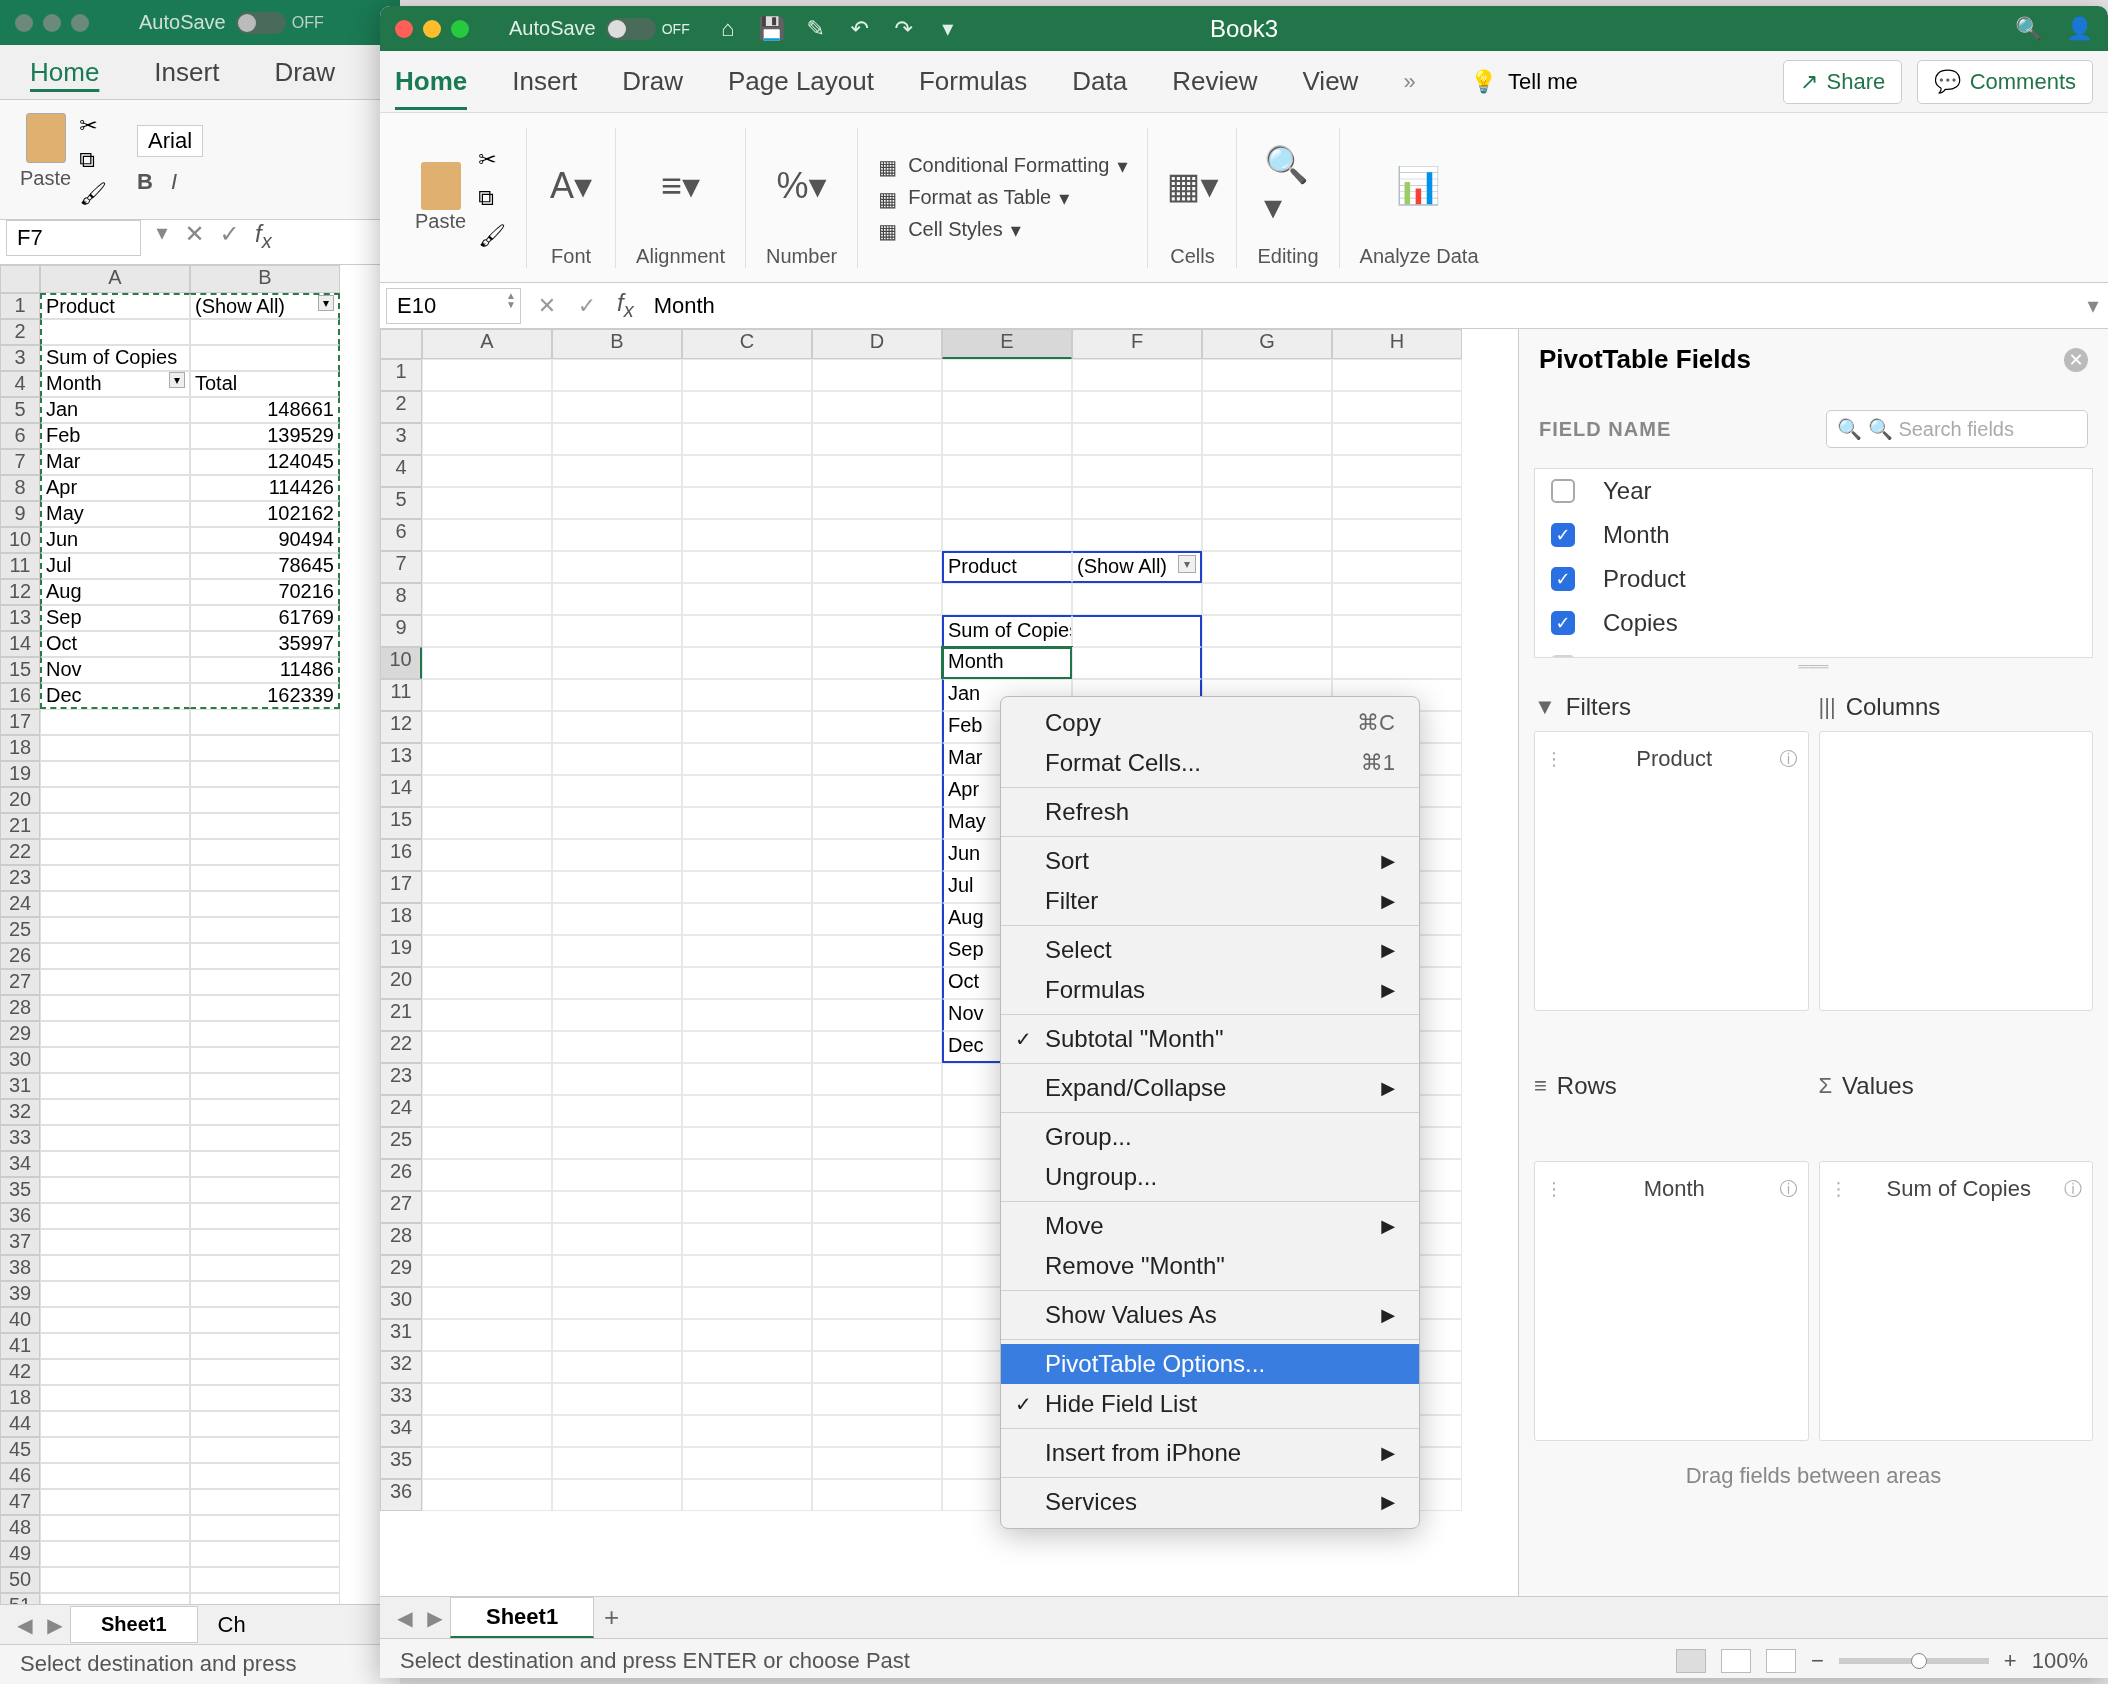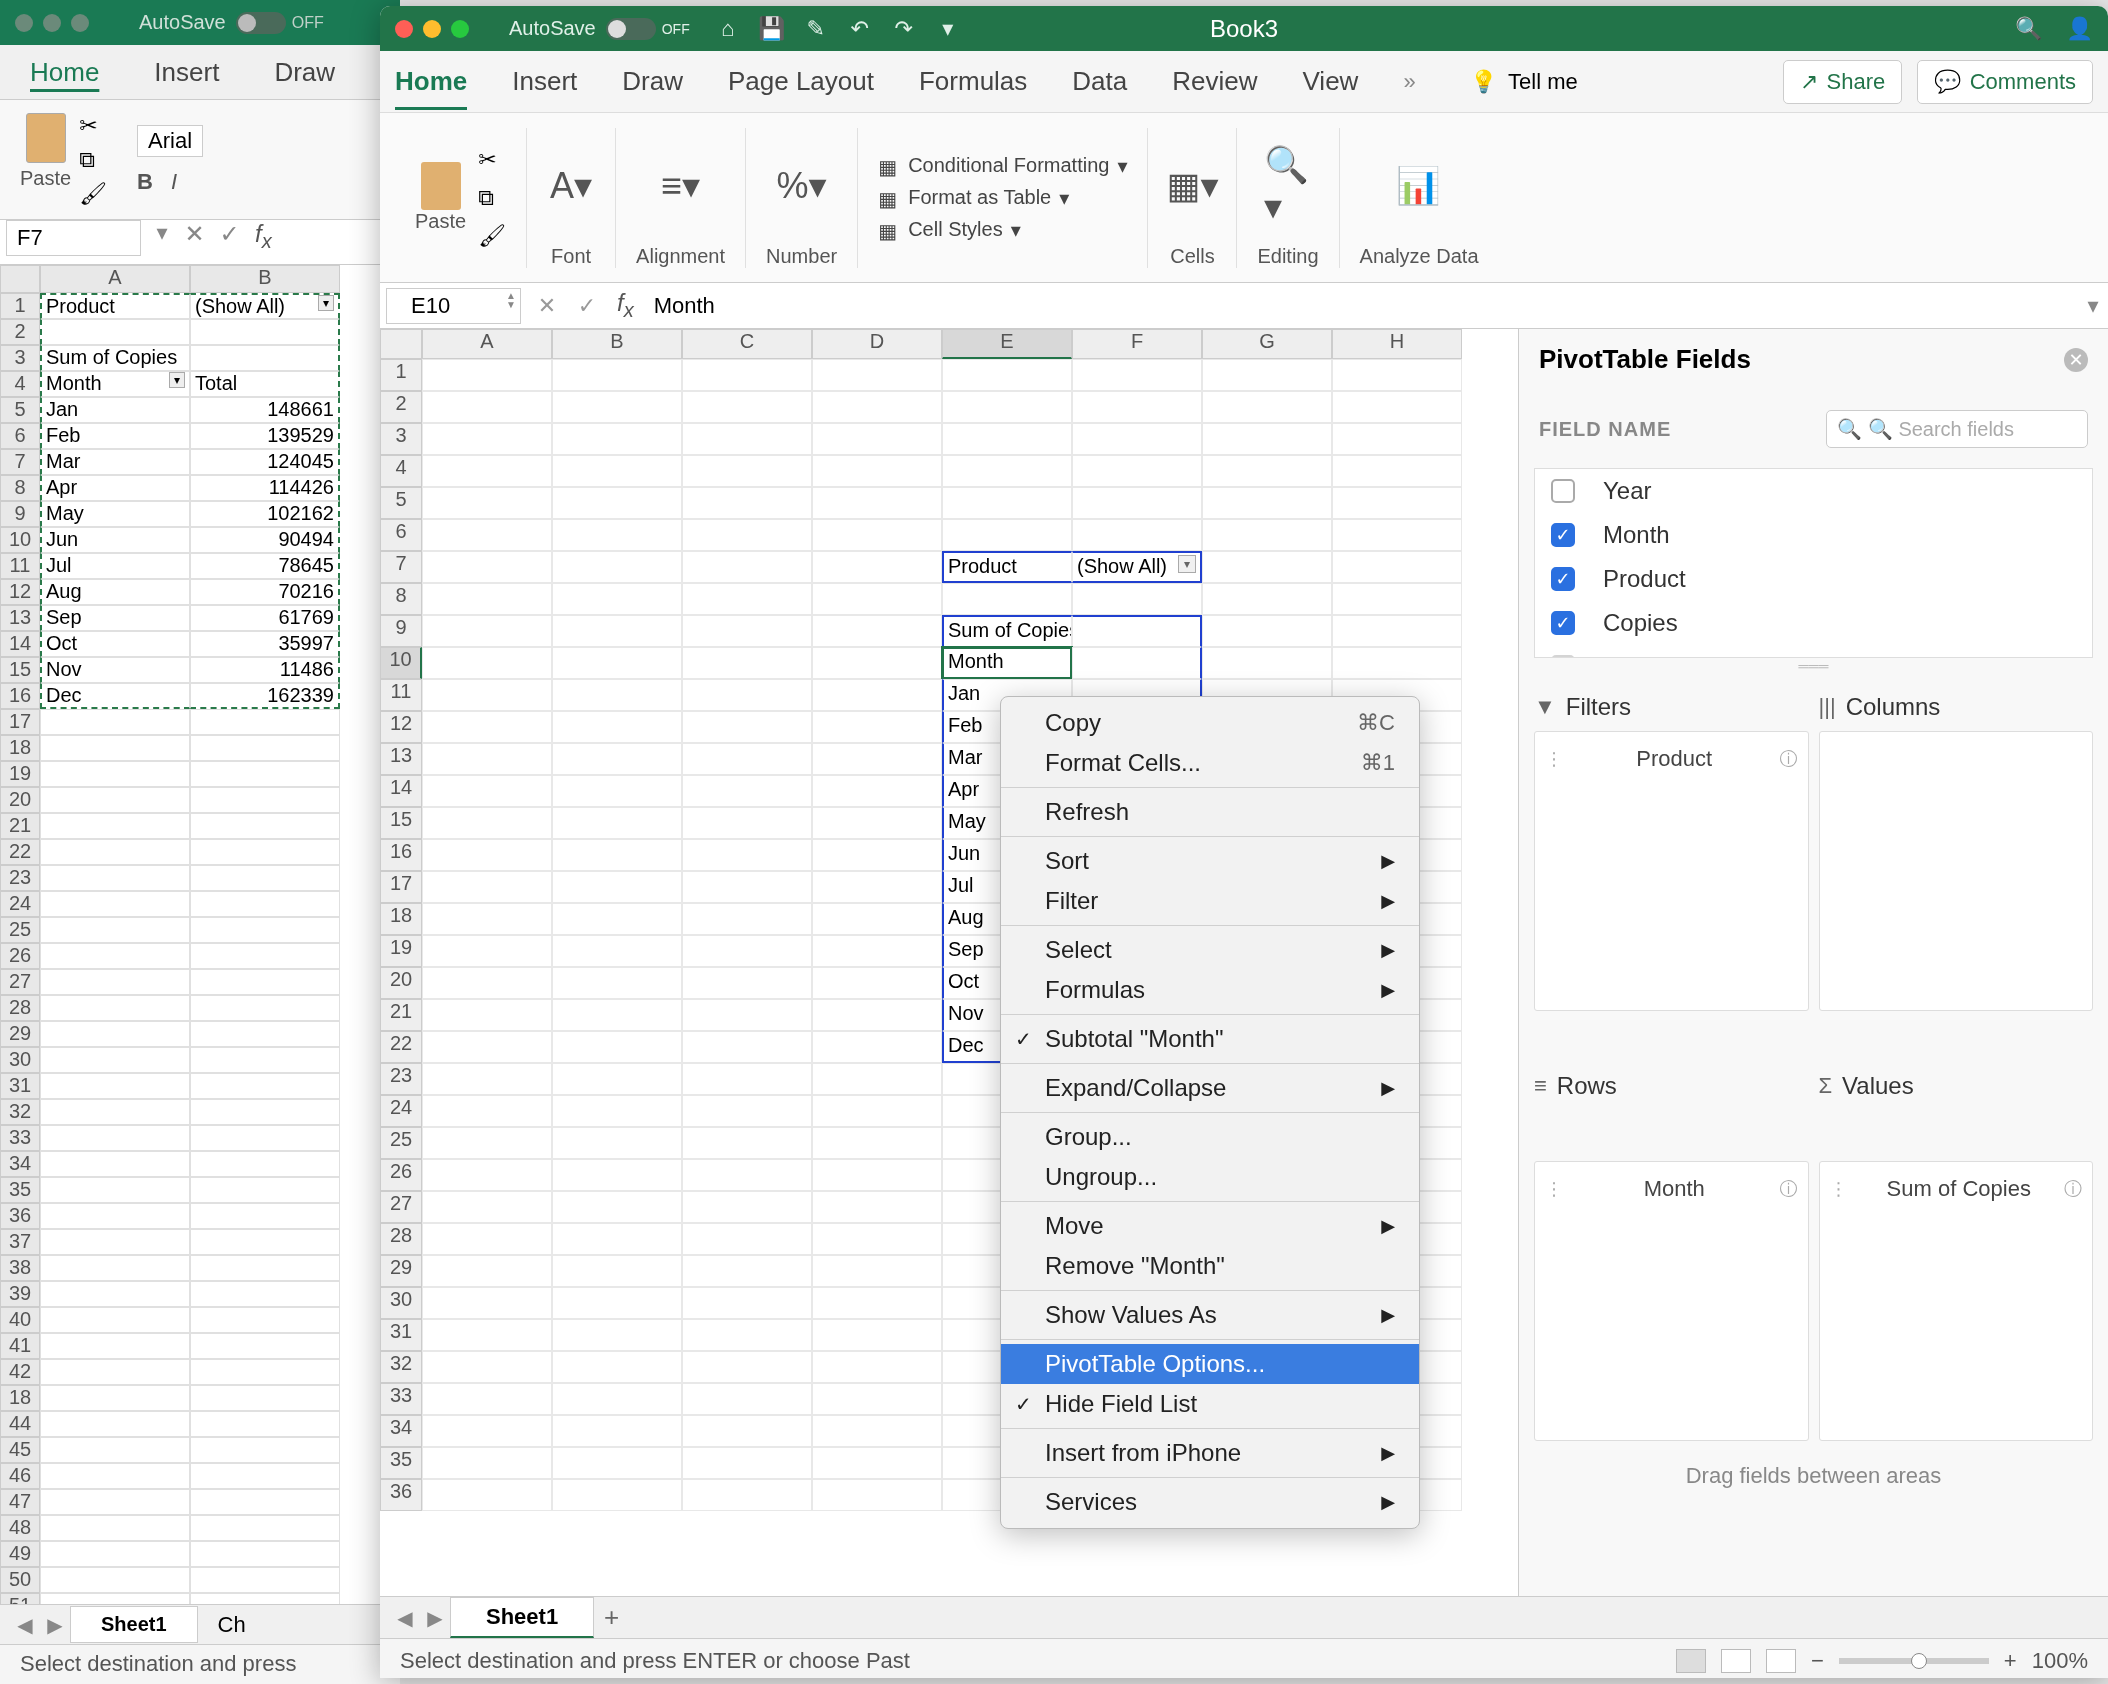--- a/index.html
+++ b/index.html
@@ -80,21 +80,21 @@
 .rgroup { display: flex; flex-direction: column; align-items: center; padding: 0 20px; border-right: 1px solid #e0e0e0; height: 140px; justify-content: space-between; }
 .rgroup:last-child { border-right: none; }
 .rgroup-icons { display: flex; align-items: center; gap: 12px; flex: 1; }
 .rgroup-label { font-size: 20px; color: #555; }
 .big-icon { width: 48px; height: 48px; display: flex; align-items: center; justify-content: center; font-size: 36px; color: #555; }
 .styles-list { display: flex; flex-direction: column; gap: 8px; }
 .style-item { display: flex; align-items: center; gap: 8px; font-size: 20px; color: #444; }
 .style-icon { width: 22px; height: 22px; }
 
 .fg-name-fx { height: 46px; background: #fff; display: flex; align-items: center; border-bottom: 1px solid #ccc; }
-.fg-name-box { width: 135px; border: 1px solid #ccc; margin: 0 6px; padding: 4px 24px; font-size: 22px; background: #fff; position: relative; }
+.fg-name-box { width: 135px; border: 1px solid #ccc; margin: 0 6px; padding: 4px 10px; font-size: 22px; background: #fff; position: relative; }
 .fg-name-dd { position:absolute; right:4px; top:2px; display:flex; flex-direction:column; font-size:10px; color:#888; line-height:9px;}
 .fg-fx-btn { width: 40px; text-align: center; color: #999; font-size: 22px; }
 .fg-fx-label { font-style: italic; font-size: 24px; color: #555; margin: 0 10px; }
 .fg-formula { flex: 1; padding: 4px 10px; font-size: 22px; }
 .fg-fx-dd { width: 30px; color: #888; text-align:center; }
 
 .fg-body { display: flex; height: calc(100% - 45px - 62px - 170px - 46px - 42px - 40px); }
 .fg-grid-area { flex: 1; position: relative; overflow: hidden; background: #fff; }
 .fg-colhdr-row { display: flex; height: 30px; }
 .fg-corner { width: 42px; background: #eee; border: 1px solid #ccc; }

